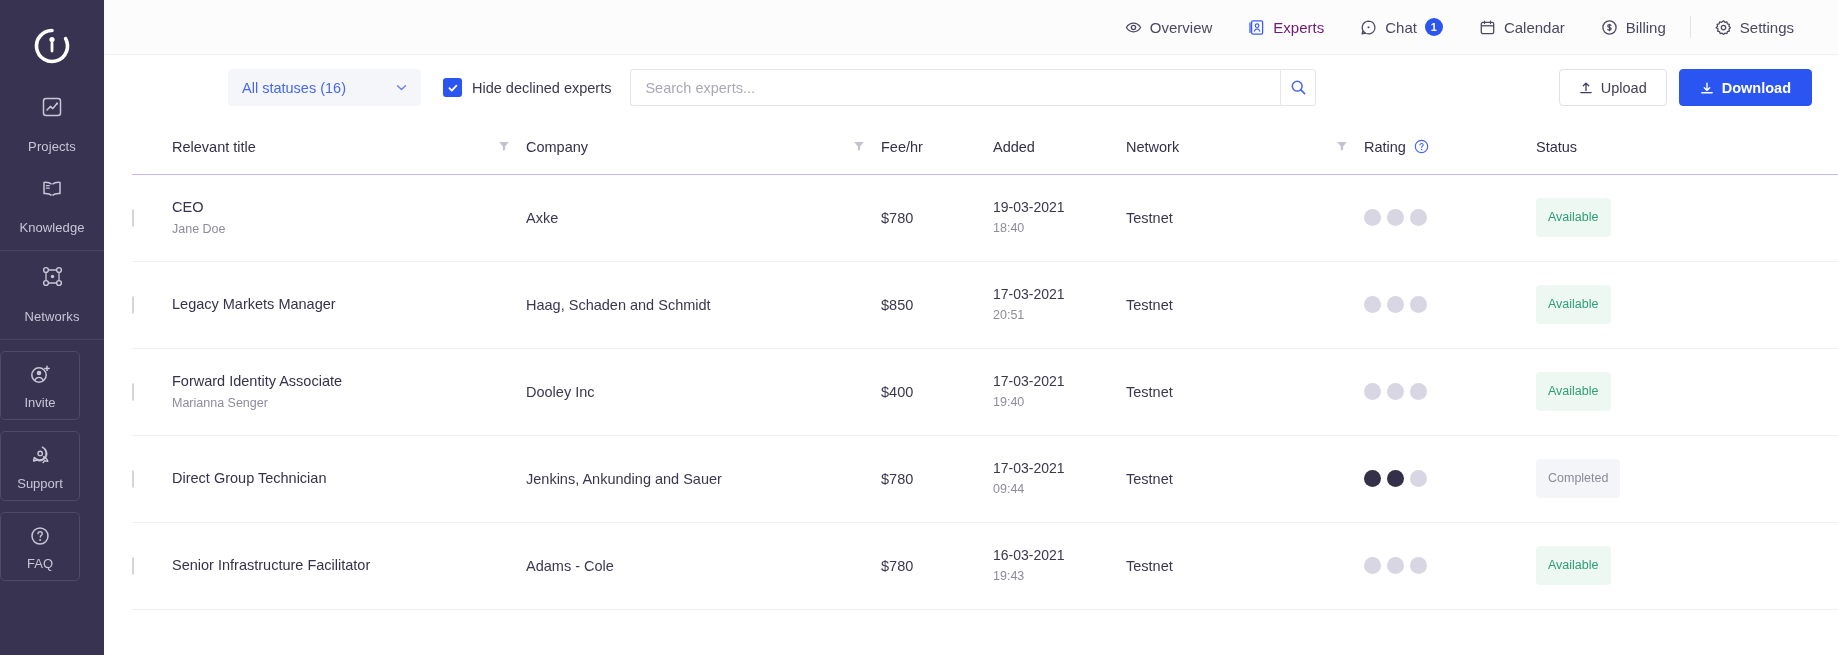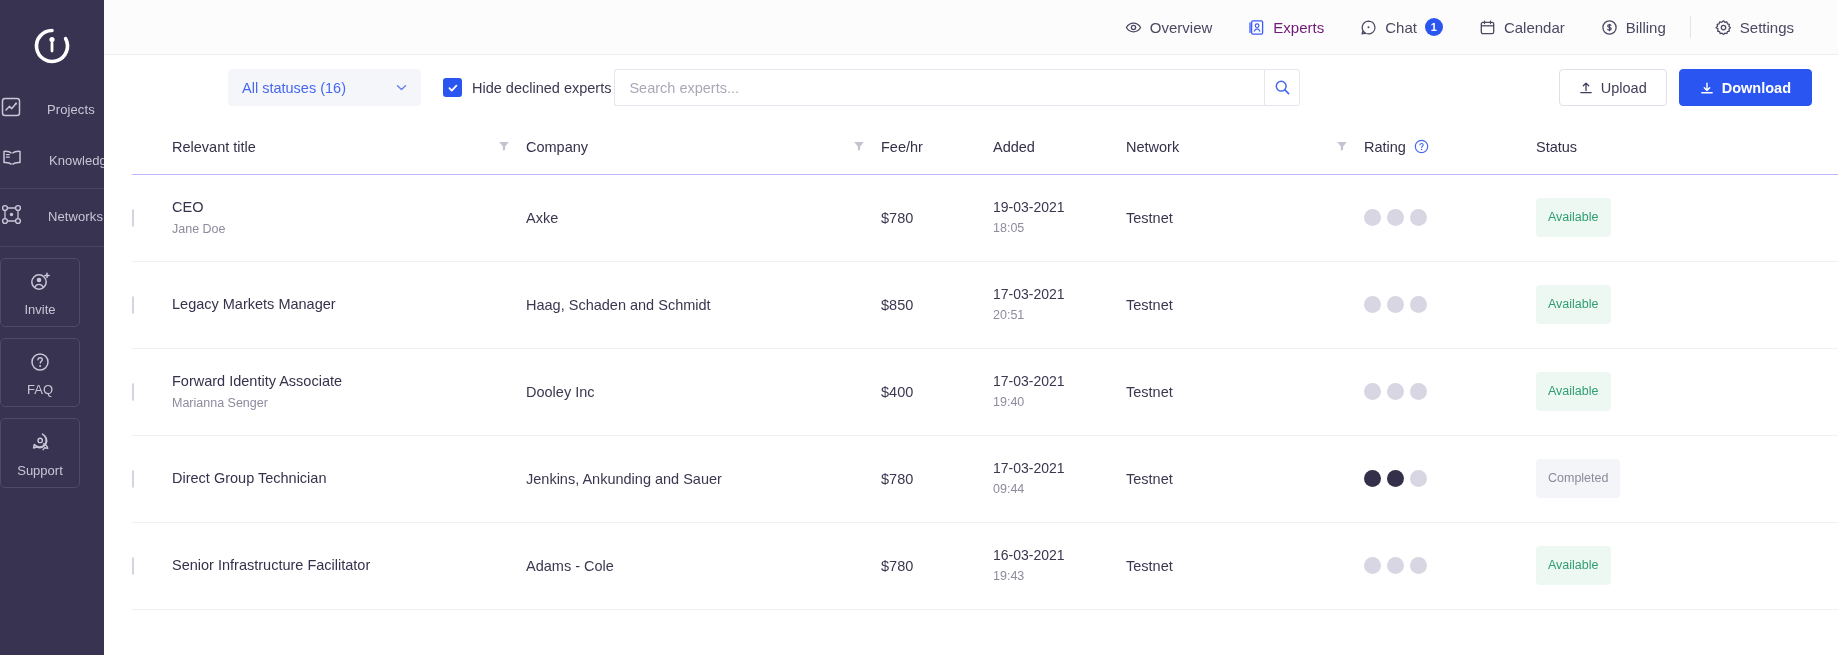--- a/index.html
+++ b/index.html
@@ -36,23 +36,23 @@
     height: 72px;
     display: flex;
     align-items: center;
     justify-content: center;
   }
 
   .nav-item {
     width: 104px;
     padding: 14px 0 12px 0;
     display: flex;
-    flex-direction: row;
-    align-items: center;
-    gap: 25px;
+    flex-direction: column;
+    align-items: center;
+    gap: 18px;
     cursor: pointer;
   }
   .nav-item .nav-label {
     font-size: 13px;
     color: #c9c6d8;
     letter-spacing: .1px;
     line-height: 1;
   }
   .nav-sep {
     width: 104px;
@@ -178,21 +178,21 @@
     width: 19px; height: 19px;
     border-radius: 3px;
     background: #2a55f0;
     display: flex; align-items: center; justify-content: center;
     flex: 0 0 19px;
   }
   .checkbox-label { font-size: 14.5px; color: #3a3750; white-space: nowrap; }
 
   .search-group {
     display: flex;
-    margin-left: 3px;
+    margin-left: 19px;
   }
   .search-input {
     width: 650px;
     height: 37px;
     border: 1px solid #e4e6ef;
     border-right: none;
     border-radius: 3px 0 0 3px;
     padding: 0 14px;
     font-size: 14.5px;
     color: #3a3750;
@@ -365,34 +365,34 @@
         <div class="boxed-item">
           <span><svg width="22" height="22" viewBox="0 0 22 22">
               <circle cx="10" cy="11" r="7.2" fill="none" stroke="#c9c6d8" stroke-width="1.5"></circle>
               <circle cx="10" cy="9" r="2.3" fill="#c9c6d8"></circle>
               <path d="M5.7 16.4c.9-2 2.4-3 4.3-3s3.4 1 4.3 3" fill="none" stroke="#c9c6d8" stroke-width="1.4" stroke-linecap="round"></path>
               <path d="M18 2.2v4.4M15.8 4.4h4.4" stroke="#c9c6d8" stroke-width="1.5" stroke-linecap="round"></path>
             </svg></span>
           <span class="nav-label">Invite</span>
         </div>
         <div class="boxed-item">
+          <span><svg width="23" height="23" viewBox="0 0 23 23">
+              <path d="M13.4 3.2A6.7 6.7 0 1 1 5.3 13.5l-.7 3.4 3.5-.8a6.7 6.7 0 0 0 5.3-12.9z" fill="none" stroke="#c9c6d8" stroke-width="1.5" stroke-linejoin="round"></path>
+              <circle cx="11.2" cy="9.4" r="2.2" fill="none" stroke="#c9c6d8" stroke-width="1.4"></circle>
+              <path d="M14 12.8c2.4.5 4.2 2.3 4.8 4.6l-3.3-.6-1.8 2.4" fill="none" stroke="#c9c6d8" stroke-width="1.4" stroke-linejoin="round"></path>
+            </svg></span>
+          <span class="nav-label">Support</span>
+        </div>
+        <div class="boxed-item">
           <span><svg width="22" height="22" viewBox="0 0 22 22">
               <circle cx="11" cy="11" r="8" fill="none" stroke="#c9c6d8" stroke-width="1.5"></circle>
               <path d="M8.9 8.7c.2-1.2 1.1-1.9 2.2-1.9 1.3 0 2.2.8 2.2 2 0 1.5-2 1.6-2 3.2" fill="none" stroke="#c9c6d8" stroke-width="1.4" stroke-linecap="round"></path>
               <circle cx="11.1" cy="14.9" r="1" fill="#c9c6d8"></circle>
             </svg></span>
           <span class="nav-label">FAQ</span>
-        </div>
-        <div class="boxed-item">
-          <span><svg width="23" height="23" viewBox="0 0 23 23">
-              <path d="M13.4 3.2A6.7 6.7 0 1 1 5.3 13.5l-.7 3.4 3.5-.8a6.7 6.7 0 0 0 5.3-12.9z" fill="none" stroke="#c9c6d8" stroke-width="1.5" stroke-linejoin="round"></path>
-              <circle cx="11.2" cy="9.4" r="2.2" fill="none" stroke="#c9c6d8" stroke-width="1.4"></circle>
-              <path d="M14 12.8c2.4.5 4.2 2.3 4.8 4.6l-3.3-.6-1.8 2.4" fill="none" stroke="#c9c6d8" stroke-width="1.4" stroke-linejoin="round"></path>
-            </svg></span>
-          <span class="nav-label">Support</span>
         </div>
       </div>
   </aside>
 
   <div class="main">
 
     <header class="header">
       <nav class="header-nav" id="header-nav">
           <div class="hnav">
             <span>
@@ -572,21 +572,21 @@
             <tr>
               <td><span class="row-cb"></span></td>
               <td>
                 <div class="cell-title-main">CEO</div>
                 <div class="cell-title-sub">Jane Doe</div>
               </td>
               <td>Axke</td>
               <td>$780</td>
               <td>
                 <div class="cell-date-main">19-03-2021</div>
-                <div class="cell-date-sub">18:05</div>
+                <div class="cell-date-sub">18:40</div>
               </td>
               <td>Testnet</td>
               <td>
                 <div class="dots">
                   <span class="dot"></span>
                   <span class="dot"></span>
                   <span class="dot"></span>
                 </div>
               </td>
               <td><span class="pill pill-available">Available</span></td>

